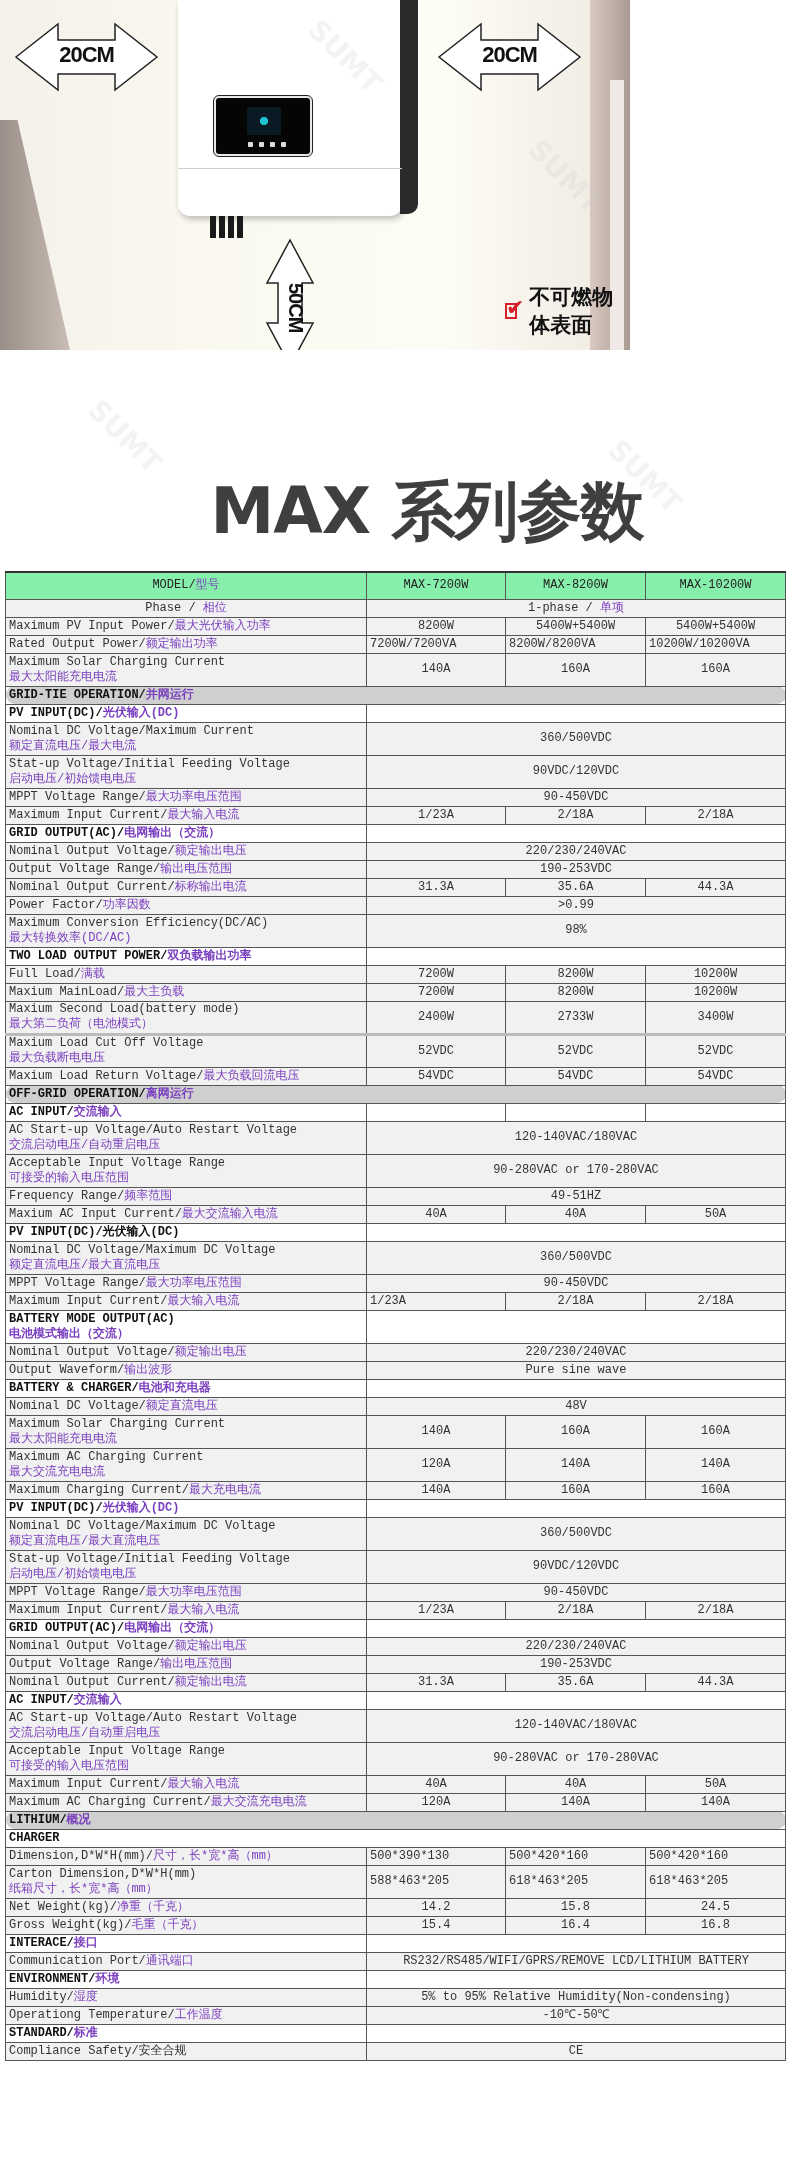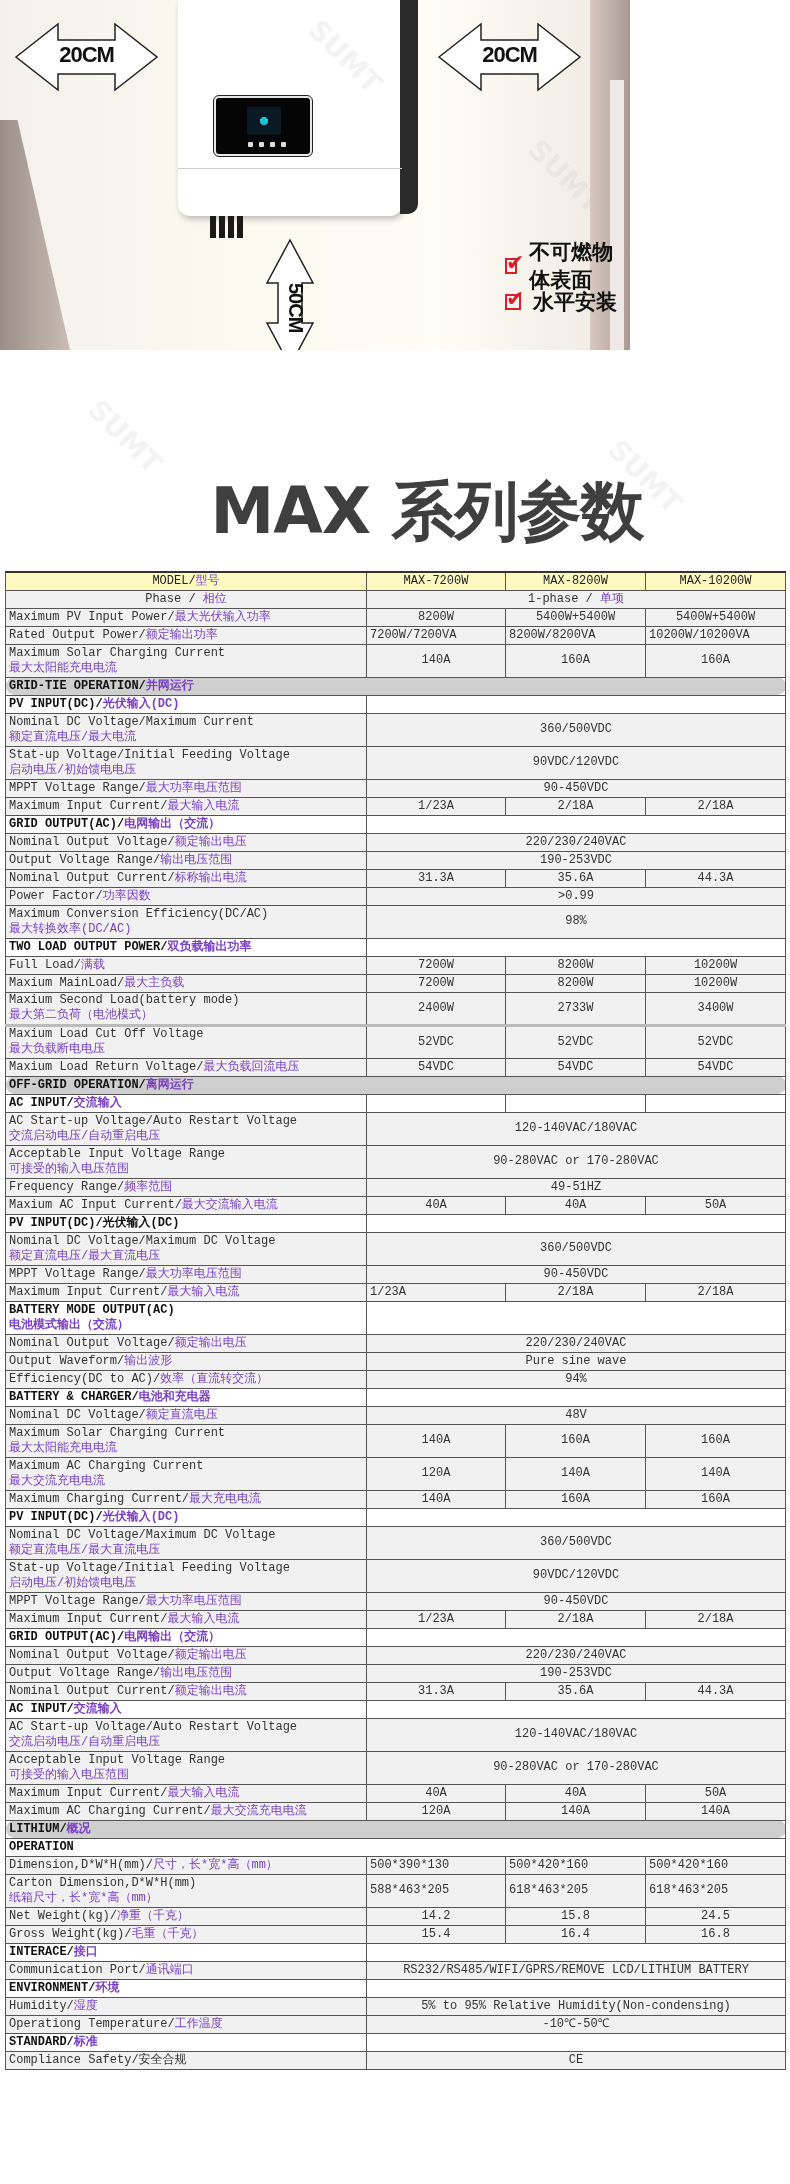--- a/index.html
+++ b/index.html
@@ -16,33 +16,33 @@
   .inverter .keys { position: absolute; left: 32px; top: 44px; display: flex; gap: 6px; }
   .inverter .keys span { width: 5px; height: 5px; background: #ddd; display: block; border-radius: 1px; }
   .connectors { position: absolute; left: 210px; top: 216px; display: flex; gap: 3px; }
   .connectors span { width: 6px; height: 22px; background: #1a1a1a; display: block; }
   .harrow { position: absolute; width: 145px; height: 70px; }
   .harrow svg, .varrow svg { position: absolute; left: 0; top: 0; }
   .harrow .lbl { position: absolute; left: 0; right: 0; top: 20px; text-align: center; font: bold 22px "Liberation Sans", sans-serif; color: #111; letter-spacing: -1px; }
   .varrow { position: absolute; left: 176px; top: 238px; width: 50px; height: 130px; }
   .varrow .lbl { position: absolute; left: 8px; top: 40px; width: 34px; height: 60px; writing-mode: vertical-rl; font: bold 20px "Liberation Sans", sans-serif; color: #111; text-align: center; letter-spacing: -1px; }
   .checks { position: absolute; left: 505px; top: 248px; }
-  .check-item { display: flex; align-items: center; height: 36px; }
+  .check-item { display: flex; align-items: center; height: 36px; margin-top: 45px; }
   .check-item .box { width: 16px; height: 16px; border: 2px solid #d9202a; position: relative; margin-right: 12px; }
   .check-item .box::after { content: "✔"; position: absolute; left: -1px; top: -10px; color: #d9202a; font: bold 22px "DejaVu Sans", sans-serif; }
   .check-item .txt { font: bold 21px "DejaVu Sans", sans-serif; color: #111; }
   .watermark { position: absolute; font: bold 28px "DejaVu Sans", sans-serif; color: rgba(200,200,200,0.22); transform: rotate(45deg); pointer-events: none; }
   .title { position: absolute; left: 0; width: 790px; top: 468px; text-align: center; font: bold 64px "DejaVu Sans", sans-serif; color: #3f3f3f; letter-spacing: -1px; margin-left: 32px; }
   table.spec { position: absolute; left: 5px; top: 571px; width: 780px; border-collapse: collapse; table-layout: fixed; font-family: "Liberation Mono", "DejaVu Sans Mono", monospace; font-size: 12px; color: #333; }
   table.spec td, table.spec th { border: 1px solid #555; padding: 0 3px; line-height: 15px; vertical-align: middle; font-weight: normal; overflow: hidden; white-space: nowrap; }
   table.spec col.c0 { width: 361px; }
   table.spec col.c1 { width: 139px; }
   table.spec col.c2 { width: 140px; }
   table.spec col.c3 { width: 140px; }
-  table.spec th { background: #fef9c3; text-align: center; height: 18px; color: #222; border-top: 2px solid #333; }
+  table.spec th { background: #86efac; text-align: center; height: 27px; color: #222; border-top: 2px solid #333; }
   table.spec .cn { color: #7a3fbf; }
   table.spec tr.data td { background: #f1f1f1; }
   table.spec tr.section td { background: #cfcfcf; font-weight: bold; color: #111; height: 18px; border-radius: 9px; }
   table.spec tr.sub td { background: #ffffff; }
   table.spec tr.sub td.l { font-weight: bold; color: #111; }
   table.spec td.c { text-align: center; }
   table.spec td.lft { text-align: left; }
   table.spec tr.h1 td { height: 18px; }
   table.spec tr.h2 td { height: 33px; white-space: normal; }
   table.spec tr.gap td { border-top: 3px solid #bbb; }
@@ -289,24 +289,20 @@
         <td colspan="3"></td>
       </tr>
       <tr class="data h1">
         <td class="lft"><span>Nominal Output Voltage/</span><span class="cn">额定输出电压</span></td>
         <td colspan="3" class="c"><span>220/230/240VAC</span></td>
       </tr>
       <tr class="data h1">
         <td class="lft"><span>Output Waveform/</span><span class="cn">输出波形</span></td>
         <td colspan="3" class="c"><span>Pure sine wave</span></td>
       </tr>
-      <tr class="data h1">
-        <td class="lft"><span>Efficiency(DC to AC)/</span><span class="cn">效率（直流转交流）</span></td>
-        <td colspan="3" class="c"><span>94%</span></td>
-      </tr>
       <tr class="sub h1">
         <td class="l"><span>BATTERY &amp; CHARGER/</span><span class="cn">电池和充电器</span></td>
         <td colspan="3"></td>
       </tr>
       <tr class="data h1">
         <td class="lft"><span>Nominal DC Voltage/</span><span class="cn">额定直流电压</span></td>
         <td colspan="3" class="c"><span>48V</span></td>
       </tr>
       <tr class="data h2">
         <td class="lft"><span>Maximum Solar Charging Current</span><br><span class="cn">最大太阳能充电电流</span></td>
@@ -387,21 +383,21 @@
       <tr class="data h1">
         <td class="lft"><span>Maximum AC Charging Current/</span><span class="cn">最大交流充电电流</span></td>
         <td class="c">120A</td>
         <td class="c">140A</td>
         <td class="c">140A</td>
       </tr>
       <tr class="section">
         <td colspan="4"><span>LITHIUM/</span><span class="cn">概况</span></td>
       </tr>
       <tr class="sub h1">
-        <td colspan="4" class="l" style="font-weight:bold;color:#111">OPERATION</td>
+        <td colspan="4" class="l" style="font-weight:bold;color:#111">CHARGER</td>
       </tr>
       <tr class="data h1">
         <td class="lft"><span>Dimension,D*W*H(mm)/</span><span class="cn">尺寸，长*宽*高（mm）</span></td>
         <td class="lft">500*390*130</td>
         <td class="lft">500*420*160</td>
         <td class="lft">500*420*160</td>
       </tr>
       <tr class="data h2">
         <td class="lft"><span>Carton Dimension,D*W*H(mm)</span><br><span class="cn">纸箱尺寸，长*宽*高（mm）</span></td>
         <td class="lft">588*463*205</td>

